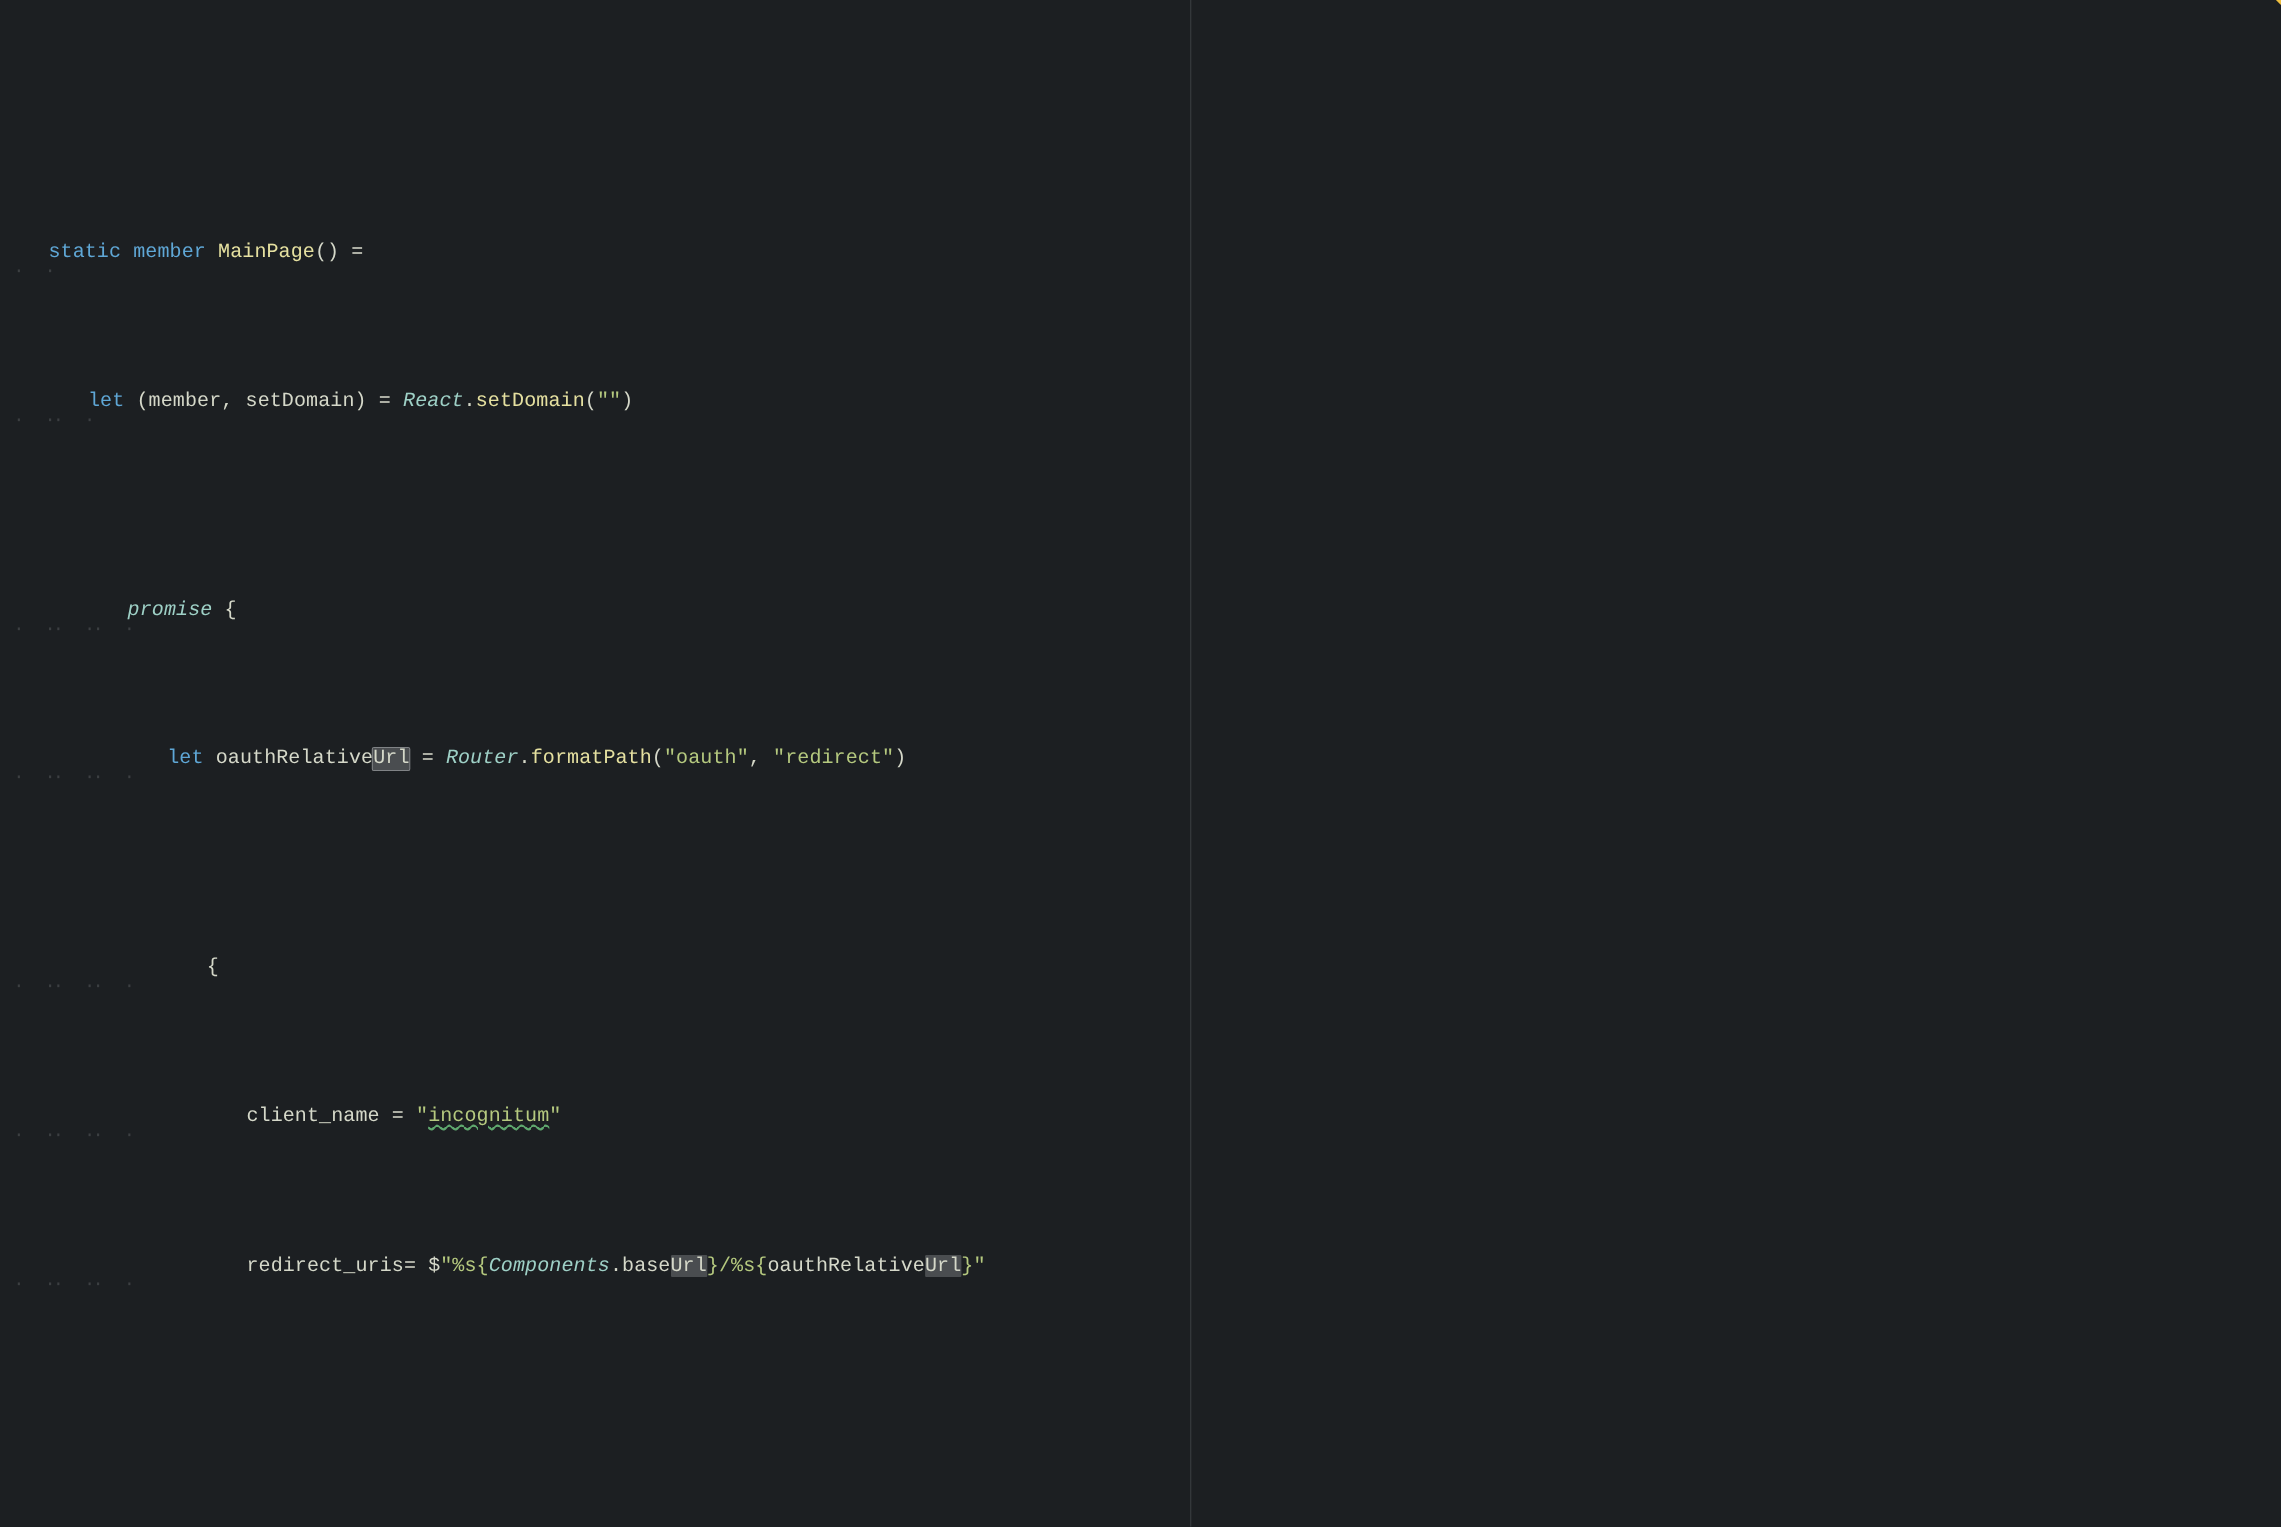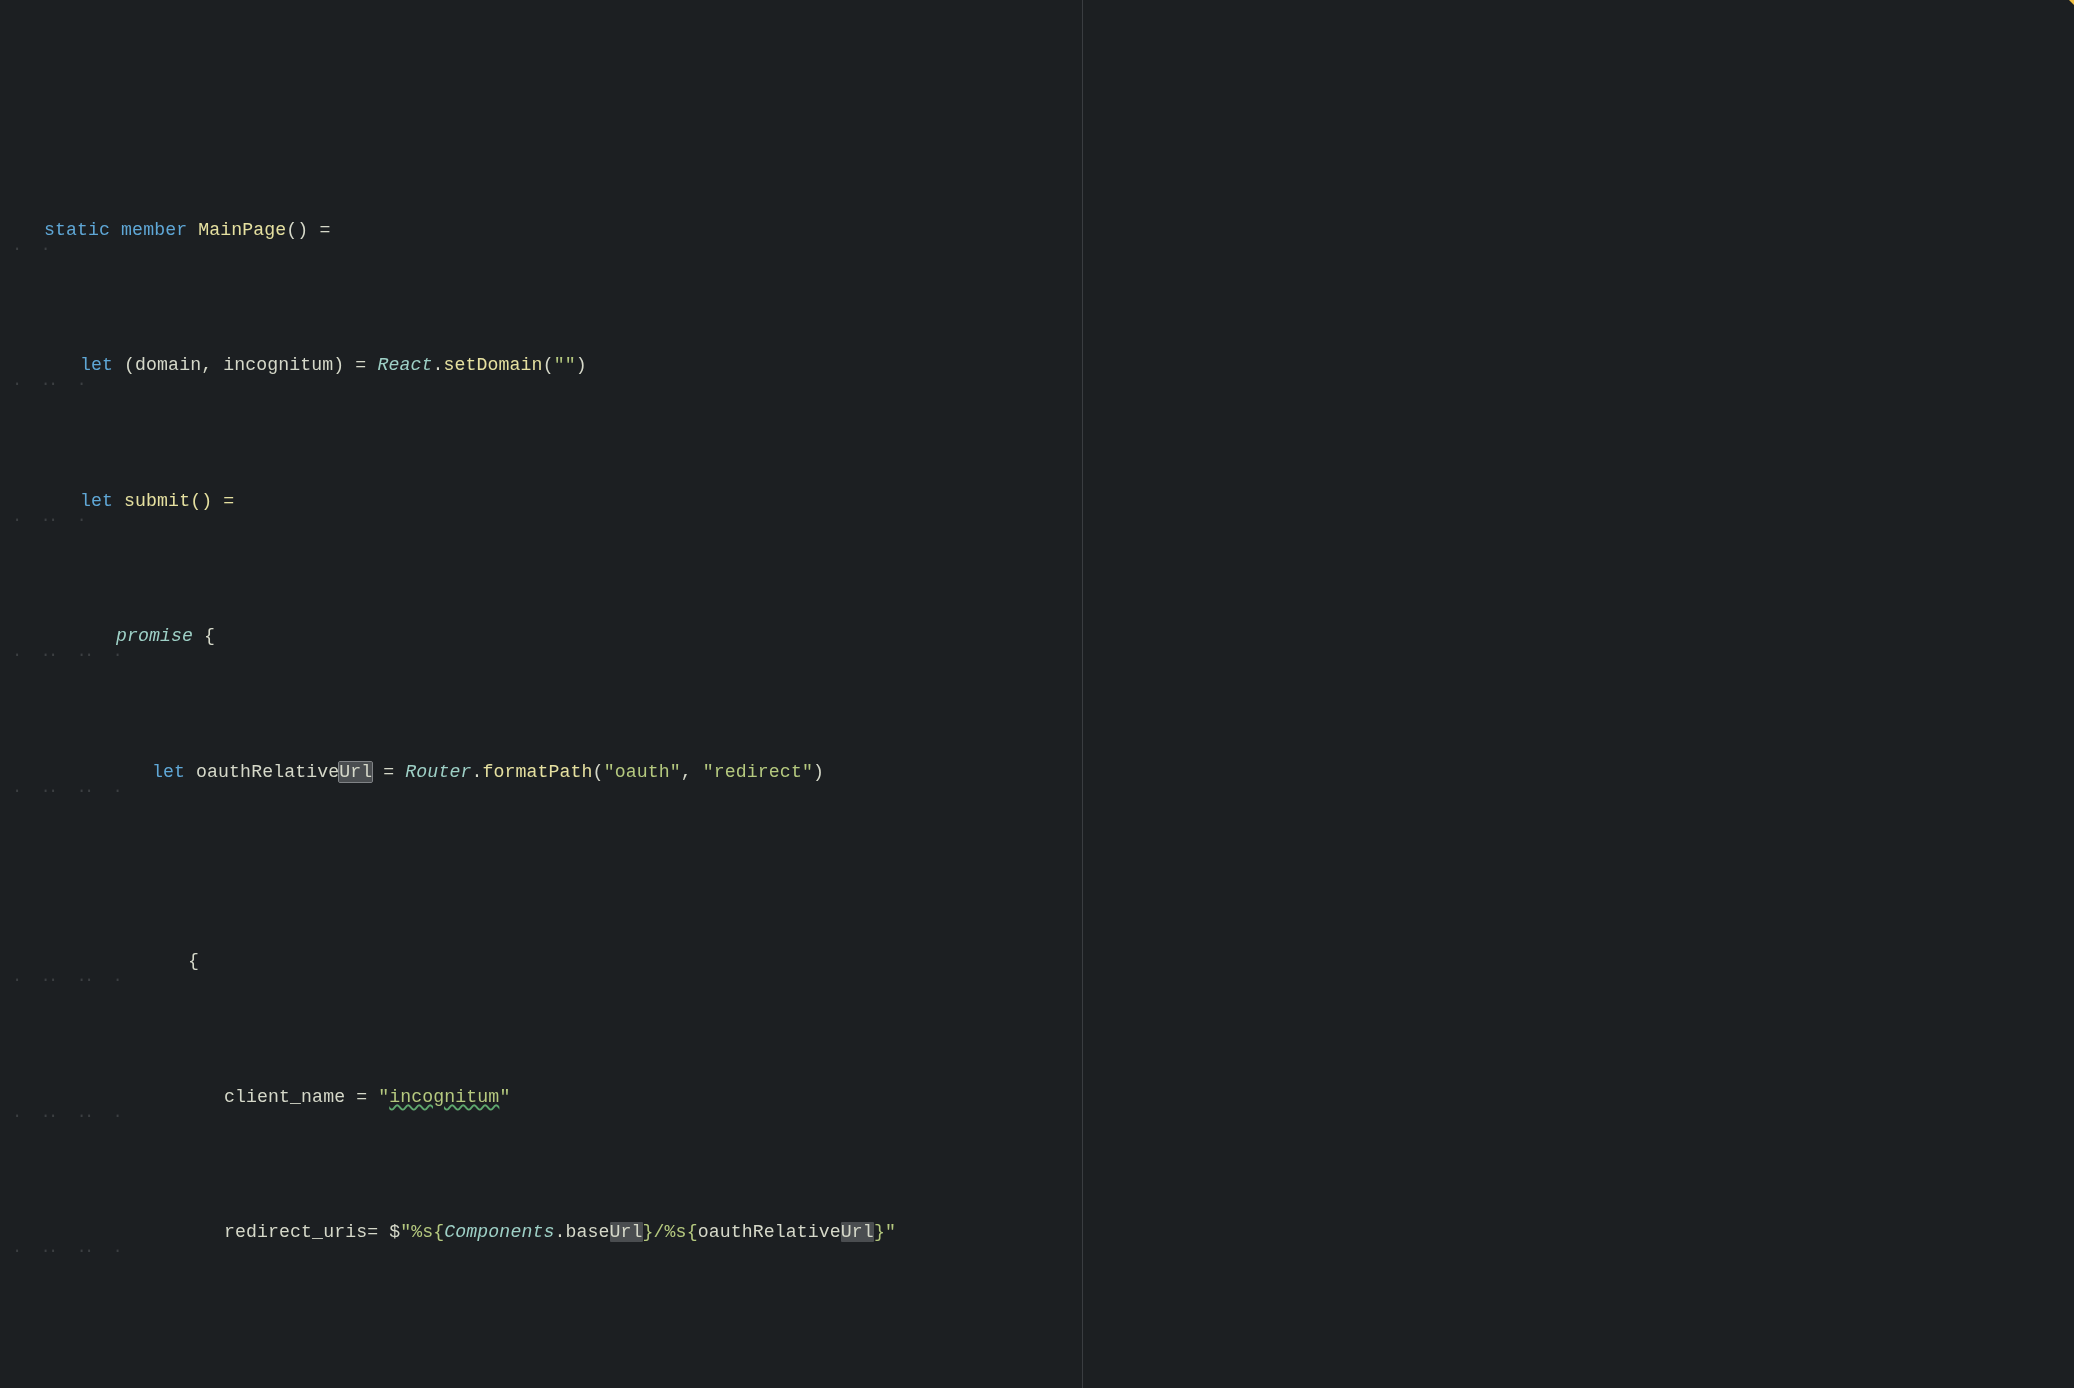--- a/index.html
+++ b/index.html
@@ -106,24 +106,23 @@
 
 <div class="editor">
   <div class="warn-tri"></div>
   <div class="ruler"></div>
   <div class="code">
 
     
     <div class="row"><span class="indent ws"></span><span class="t-kw">static</span><span class="t-def"> </span><span class="t-kw">member</span><span class="t-def"> </span><span class="t-fn">MainPage</span><span class="t-def">() =</span></div>
 
     
-    <div class="row"><span class="indent ws"></span><span class="indent ws"></span><span class="t-kw">let</span><span class="t-def"> </span><span class="t-def">(domain, incognitum) = </span><span class="t-id">React</span><span class="t-def">.</span><span class="t-fn">setDomain</span><span class="t-def">(</span><span class="t-str">""</span><span class="t-def">)</span></div>
-
-    
-    <div class="row"><span class="indent ws"></span><span class="indent ws"></span><span class="t-kw">let</span><span class="t-def"> </span><span class="t-fn">submit() =</span></div>
+    <div class="row"><span class="indent ws"></span><span class="indent ws"></span><span class="t-kw">let</span><span class="t-def"> </span><span class="t-def">(member, setDomain) = </span><span class="t-id">React</span><span class="t-def">.</span><span class="t-fn">setDomain</span><span class="t-def">(</span><span class="t-str">""</span><span class="t-def">)</span></div>
+
+    
 
     
     <div class="row"><span class="indent ws"></span><span class="indent ws"></span><span class="indent ws"></span><span class="t-id">promise</span><span class="t-def"> {</span></div>
 
     
     <div class="row"><span class="indent ws"></span><span class="indent ws"></span><span class="indent ws"></span><span class="indent"></span><span class="t-kw">let</span><span class="t-def"> </span><span class="t-def">oauthRelative</span><span class="t-def sel-box">Url</span><span class="t-def"> = </span><span class="t-id">Router</span><span class="t-def">.</span><span class="t-fn">formatPath</span><span class="t-def">(</span><span class="t-str">"oauth"</span><span class="t-def">, </span><span class="t-str">"redirect"</span><span class="t-def">)</span></div>
 
     
 
     

